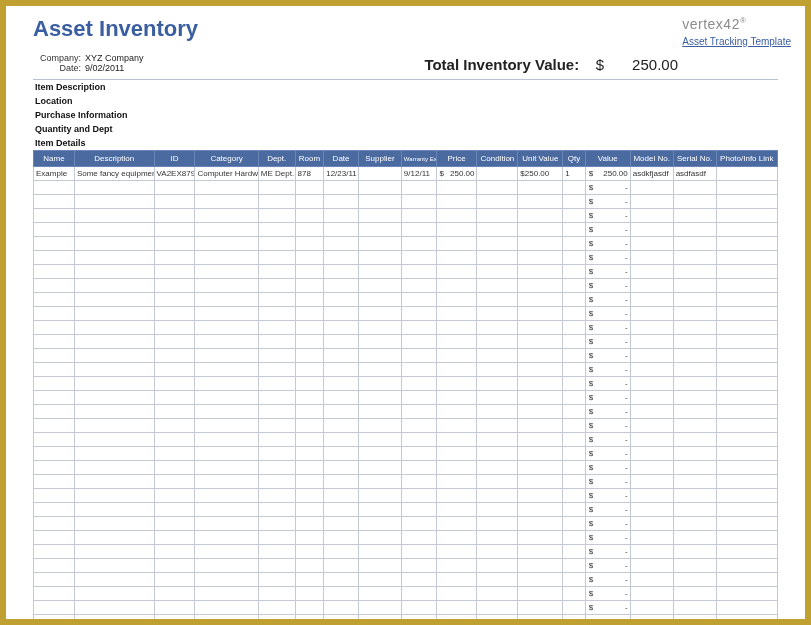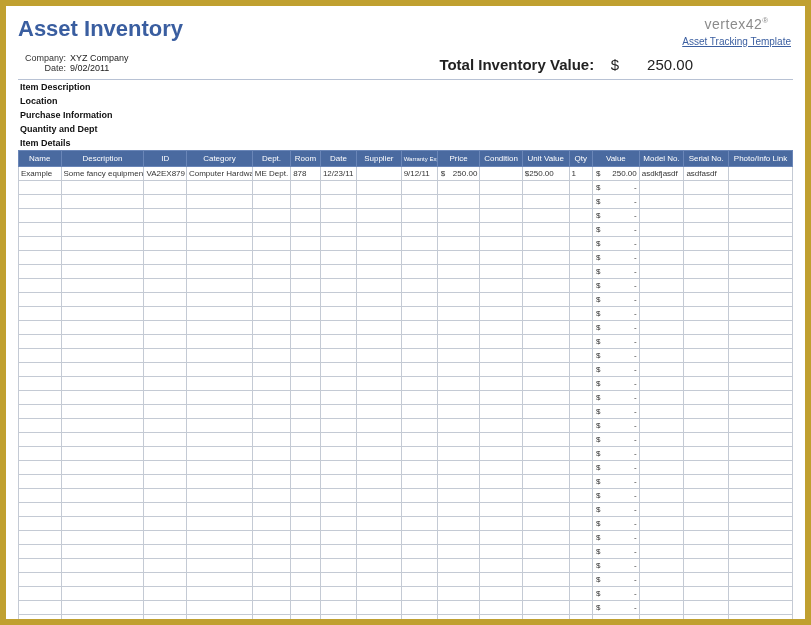--- a/index.html
+++ b/index.html
@@ -7,35 +7,35 @@
     font-family: Arial, Helvetica, sans-serif;
     background: #c0a030;
     width: 811px;
     height: 625px;
     padding: 6px;
   }
   .page {
     background: #fff;
     width: 100%;
     height: 100%;
-    padding: 10px 12px;
+    padding: 10px 27px;
     position: relative;
     overflow: hidden;
   }
   .title {
     color: #3a5ea0;
     font-size: 22px;
     font-weight: bold;
     margin-bottom: 6px;
   }
   .logo-area {
     position: absolute;
     top: 10px;
     right: 14px;
-    text-align: center;
+    text-align: left;
     font-size: 9px;
   }
   .logo {
     color: #8b8b8b;
     font-size: 14px;
     font-weight: 300;
     letter-spacing: 0.5px;
   }
   .logo-sup {
     font-size: 8px;

